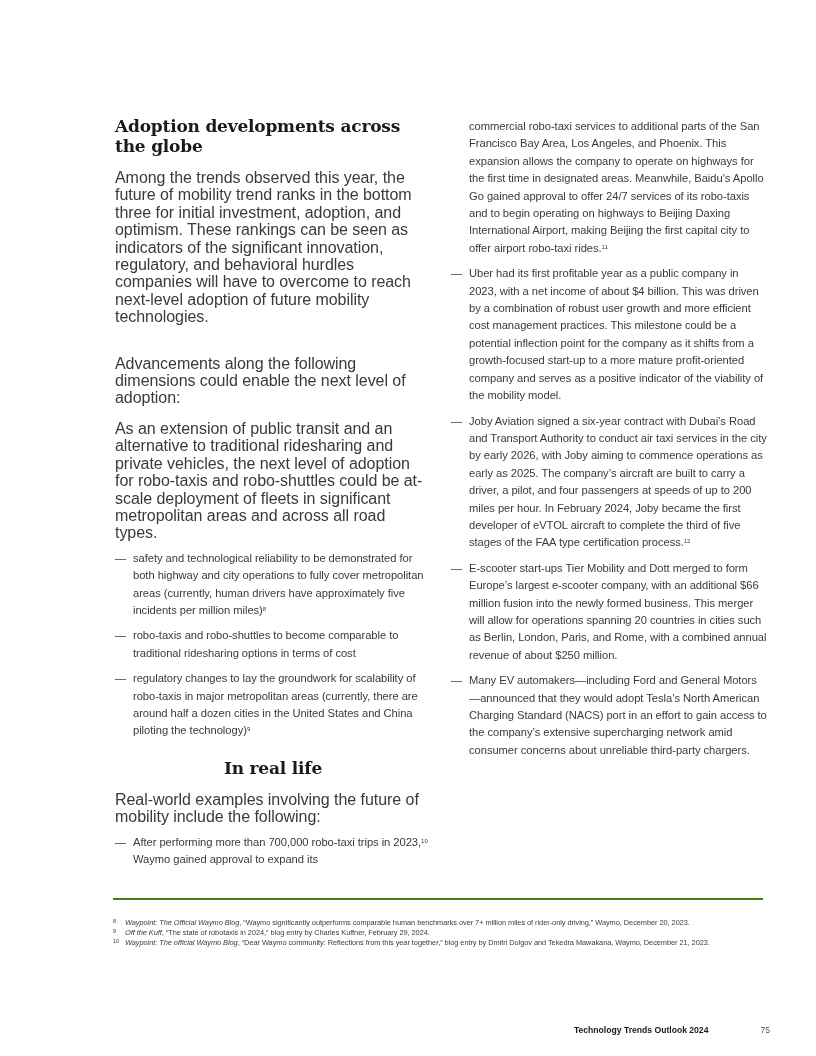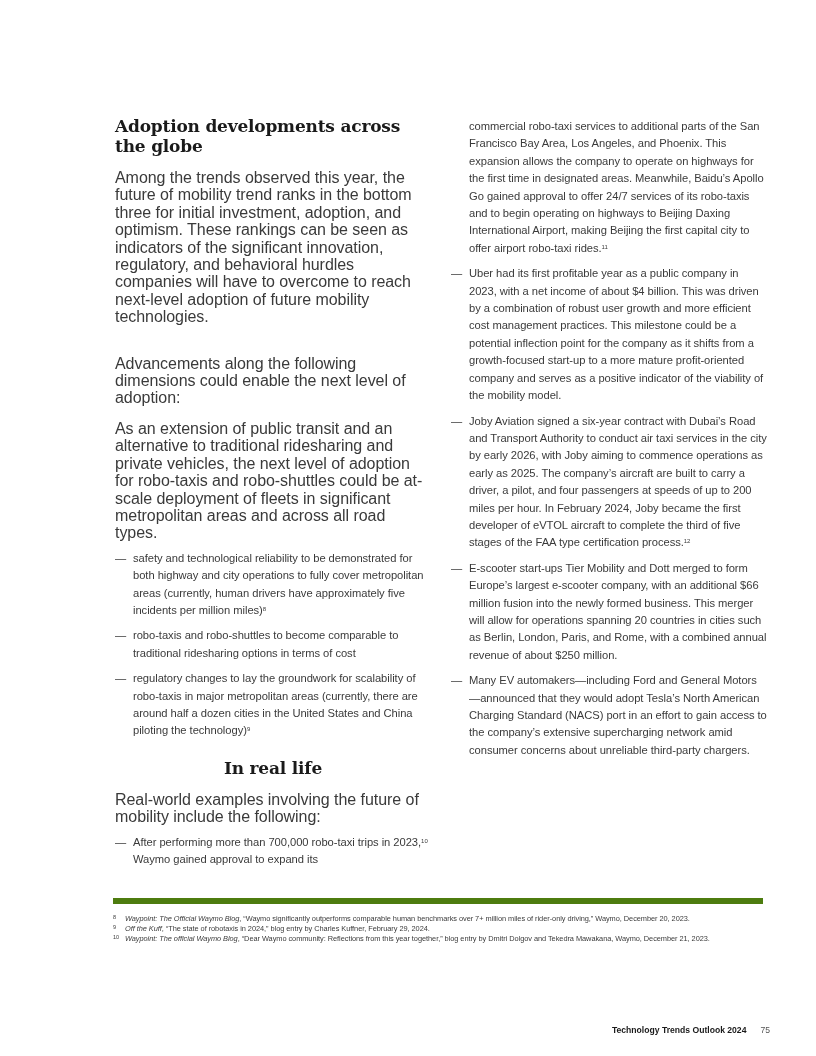--- a/index.html
+++ b/index.html
@@ -11,28 +11,28 @@
   h2 { font-family: "DejaVu Serif", serif; font-size: 17px; font-weight: bold; color: #1a1a1a;
        margin: 0 0 10px 0; letter-spacing: -0.2px; }
   p { font-size: 16px; line-height: 17.4px; margin: 13px 0 8px 0; letter-spacing: -0.05px; }
   .subhead { font-size: 11.2px; font-weight: bold; color: #1a1a1a; line-height: 17.4px; margin: 0; }
   ul.dash { list-style: none; margin: 0; padding: 0; }
   ul.dash li { position: relative; padding-left: 18px; font-size: 11.2px; line-height: 17.4px;
                margin: 0 0 8px 0; letter-spacing: -0.05px; }
   ul.dash li .dash-mark { position: absolute; left: 0; top: 0; }
   sup { font-size: 6px; vertical-align: top; position: relative; top: -1px; }
   .col-right .cont { font-size: 11.2px; line-height: 17.4px; padding-left: 18px; margin: 0 0 8px 0; }
-  .footnotes { position: absolute; left: 113px; top: 898px; width: 650px; border-top: 6px solid #4d7c0f;
-               padding-top: 10px; }
+  .footnotes { position: absolute; left: 113px; top: 898px; width: 650px; border-top: 2px solid #4d7c0f;
+               padding-top: 18px; }
   .fn { position: relative; padding-left: 12px; font-size: 7.4px; line-height: 10.2px; color: #3a3a3a; margin: 0; }
   .fn .fn-num { position: absolute; left: 0; top: -2px; font-size: 5.5px; }
   .fn i { font-style: italic; }
   .footer { position: absolute; top: 1025px; left: 560px; width: 210px; text-align: right; font-size: 8.6px; }
-  .footer .title { font-weight: bold; color: #1a1a1a; margin-right: 14px; }
-  .footer .page { color: #555; }
+  .footer .title { font-weight: bold; color: #1a1a1a; margin-right: 24px; }
+  .footer .page { color: #555; margin-left: 28px; }
   .in-real-life { margin-top: 18px; text-align: center; }
 </style>
 </head>
 <body>
 
 <div class="col col-left">
   <h2>Adoption developments across the globe</h2>
   <p>Among the trends observed this year, the future of mobility trend ranks in the bottom three for initial investment, adoption, and optimism. These rankings can be seen as indicators of the significant innovation, regulatory, and behavioral hurdles companies will have to overcome to reach next-level adoption of future mobility technologies.</p>
   <div style="height:8px"></div>
   <p>Advancements along the following dimensions could enable the next level of adoption:</p>

